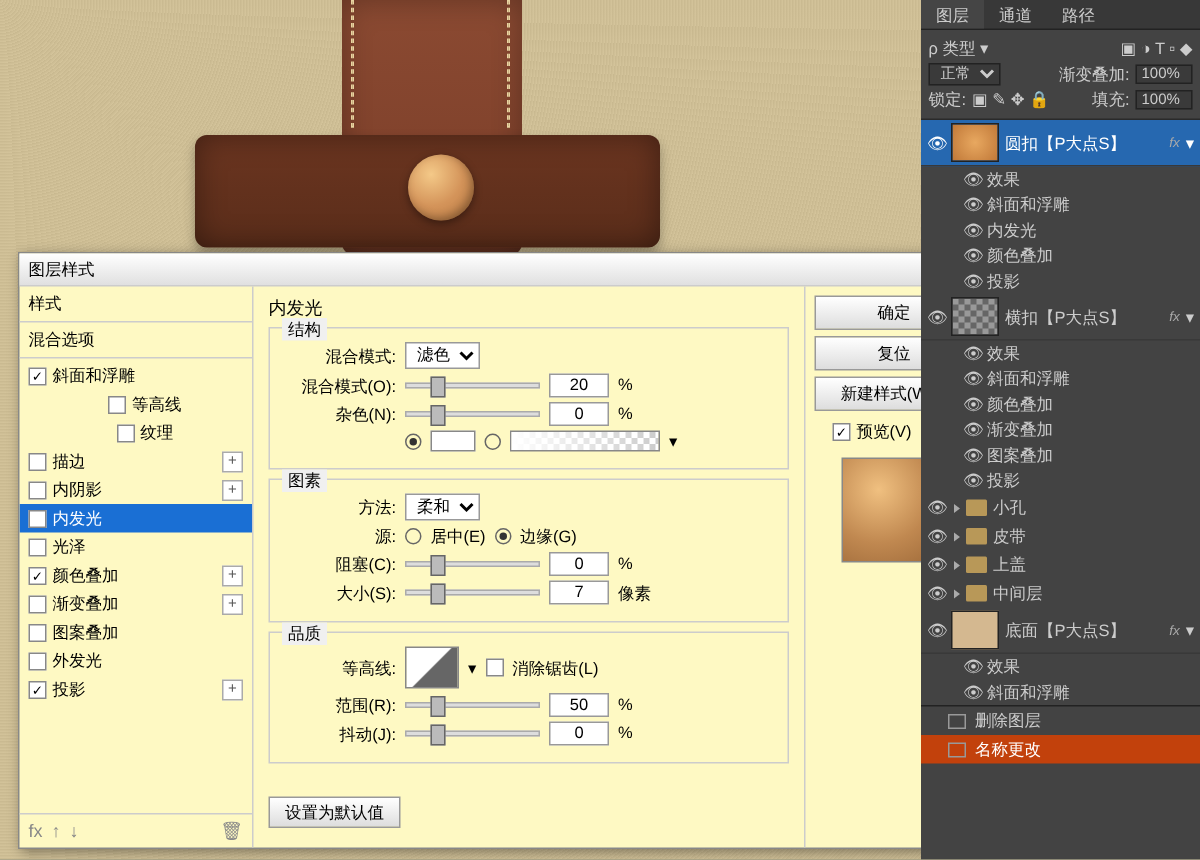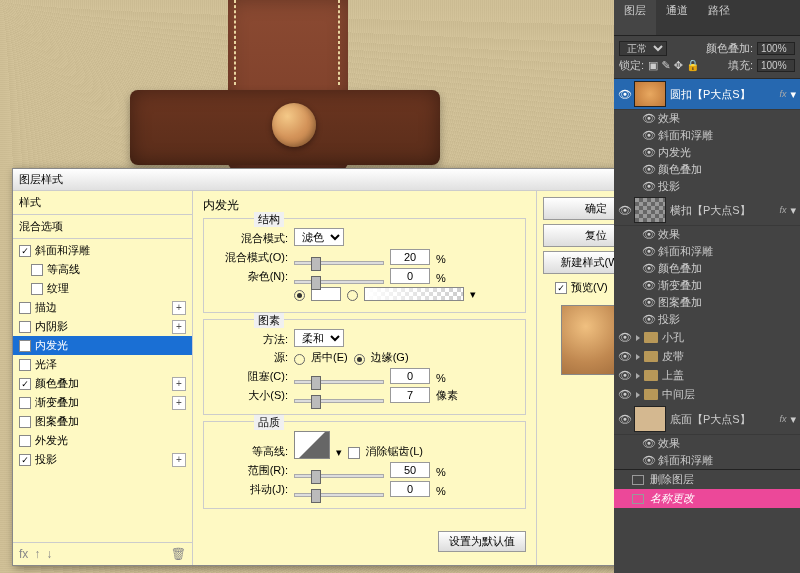--- a/index.html
+++ b/index.html
@@ -15,79 +15,79 @@
 .stitch { position: absolute; border: 1px dashed #e8d4a0; }
 .stitch.v1 { left: 104px; top: 0; width: 0; height: 85px; }
 .stitch.v2 { left: 208px; top: 0; width: 0; height: 85px; }
 
 
 .dialog { position: absolute; left: 12px; top: 168px; width: 644px; height: 398px; background: #fef9c3; border: 1px solid #888; box-shadow: 2px 2px 8px rgba(0,0,0,0.4); }
 .dialog-title { background: linear-gradient(to bottom,#fff,#e0e0e0); height: 22px; padding: 3px 6px; display: flex; justify-content: space-between; border-bottom: 1px solid #ccc; }
 .dialog-close { width: 32px; height: 16px; background: #c75050; color: #fff; text-align: center; border: 1px solid #a03030; cursor: pointer; font-size: 10px; line-height: 14px; }
 
 .dialog-body { display: flex; height: calc(100% - 22px); }
-.style-list { width: 180px; border-right: 1px solid #ccc; display: flex; flex-direction: column; }
+.style-list { width: 156px; border-right: 1px solid #ccc; display: flex; flex-direction: column; }
 .sl-head { padding: 4px 6px; border-bottom: 1px solid #ccc; }
 .sl-items { flex: 1; padding: 2px 0; overflow: hidden; }
 .sl-item { display: flex; align-items: center; padding: 2px 6px; gap: 4px; }
-.sl-item.sub { padding-left: 18px; }
+.sl-item.sub { padding-left: 18px; justify-content: center; }
 .sl-item.sel { background: #1a6fd4; color: #fff; }
 .sl-item .plus { margin-left: auto; width: 14px; height: 14px; border: 1px solid #aaa; text-align: center; line-height: 12px; font-size: 10px; background: #fff; color: #555; }
 .sl-cb { width: 12px; height: 12px; border: 1px solid #888; background: #fff; display: inline-block; text-align: center; line-height: 10px; font-size: 9px; }
 .sl-foot { border-top: 1px solid #ccc; padding: 4px 6px; display: flex; gap: 6px; align-items: center; }
 .sl-foot span { color: #888; font-size: 12px; }
 
 .center { flex: 1; padding: 6px 10px; border-right: 1px solid #ccc; }
 .section-title { font-size: 12px; margin-bottom: 4px; }
 .group { border: 1px solid #ccc; padding: 6px 8px 8px; margin-bottom: 6px; position: relative; }
-.group-label { position: absolute; top: -7px; left: 8px; background: #f0f0f0; padding: 0 4px; font-size: 11px; margin-left: 42px; }
-.row { display: flex; align-items: flex-end; gap: 6px; margin: 3px 0; }
+.group-label { position: absolute; top: -7px; left: 8px; background: #f0f0f0; padding: 0 4px; font-size: 11px; }
+.row { display: flex; align-items: center; gap: 6px; margin: 3px 0; }
 .row .lab { width: 76px; text-align: right; }
 .row select, .row input[type=text] { border: 1px solid #999; padding: 1px 3px; font-size: 11px; background: #fff; }
 .row input[type=text] { width: 40px; text-align: center; }
 .slider { flex: 0 0 90px; height: 4px; background: #ddd; border: 1px solid #aaa; position: relative; }
 .slider::after { content: ''; position: absolute; width: 8px; height: 12px; background: #bbb; border: 1px solid #666; top: -5px; left: 18%; }
 .swatch { width: 30px; height: 14px; border: 1px solid #888; }
 .radio { width: 11px; height: 11px; border: 1px solid #666; border-radius: 50%; display: inline-block; position: relative; }
 .radio.on::after { content: ''; width: 5px; height: 5px; background: #333; border-radius: 50%; position: absolute; top: 2px; left: 2px; }
 .grad { width: 100px; height: 14px; border: 1px solid #888; background: repeating-conic-gradient(#ccc 0 25%, #fff 0 50%) 0 0/8px 8px; position: relative; }
 .grad::after { content:''; position:absolute; inset:0; background: linear-gradient(to right, rgba(255,255,255,1), rgba(255,255,255,0)); }
 .contour { width: 36px; height: 28px; border: 1px solid #888; background: linear-gradient(135deg,#fff 49%,#666 51%); }
-.btn-row { display: flex; gap: 8px; justify-content: flex-end; margin-top: 22px; }
+.btn-row { display: flex; gap: 8px; justify-content: flex-start; margin-top: 22px; }
 .pbtn { border: 1px solid #999; background: linear-gradient(to bottom,#fff,#ddd); padding: 2px 10px; }
 
 .right { width: 118px; padding: 6px; }
 .rbtn { display: block; width: 100%; margin-bottom: 4px; border: 1px solid #999; background: linear-gradient(to bottom,#fff,#ddd); padding: 3px 0; text-align: center; }
 .preview-cb { display: flex; align-items: center; gap: 4px; margin: 6px 0 10px 12px; }
 .preview-sw { width: 70px; height: 70px; margin: 0 auto; background: radial-gradient(circle at 35% 30%,#f0c080,#c08850 55%,#9c6838); border: 1px solid #888; }
 
 
 .panels { position: absolute; right: 0; top: 0; width: 186px; height: 573px; background: #434343; color: #ccc; font-size: 10px; }
-.panel-tabs { display: flex; background: #383838; border-bottom: 1px solid #222; height: 36px; }
+.panel-tabs { display: flex; background: #383838; border-bottom: 1px solid #222; height: 20px; }
 .panel-tabs .tab { padding: 3px 10px; }
 .panel-tabs .tab.active { background: #454545; }
 .layer-opts { padding: 3px 5px; border-bottom: 1px solid #2a2a2a; }
 .layer-opts .r { display: flex; gap: 4px; align-items: center; margin: 2px 0; }
 .layer-opts select, .layer-opts input { background: #3a3a3a; border: 1px solid #222; color: #ccc; font-size: 10px; padding: 0 3px; }
 .layers { overflow: hidden; }
 .layer { display: flex; align-items: center; padding: 2px 4px; gap: 4px; border-bottom: 1px solid #393939; }
 .layer .eye { width: 12px; text-align: center; }
 .layer .thumb { width: 32px; height: 26px; background: repeating-conic-gradient(#666 0 25%,#999 0 50%) 0 0/8px 8px; border: 1px solid #222; }
 .layer .thumb.orange { background: radial-gradient(circle,#e8a860,#c07838); }
 .layer .thumb.brown { background: #d4b890; }
 .layer.sel { background: #2668b0; color: #fff; }
 .layer .fx { margin-left: auto; font-style: italic; color: #aaa; font-size: 9px; }
 .effect { padding: 1px 0 1px 28px; display: flex; gap: 4px; align-items: center; font-size: 10px; }
 .effect .eye { width: 12px; }
 .folder { display: flex; align-items: center; gap: 4px; padding: 2px 4px; }
 .folder .ficon { width: 14px; height: 11px; background: #b89858; border-radius: 1px; }
 .history { border-top: 1px solid #222; }
 .history-tabs { background: #383838; padding: 3px 8px; border-bottom: 1px solid #222; }
 .hist-item { padding: 2px 8px 2px 18px; display:flex; gap:6px; align-items:center; }
-.hist-item.sel { background: #ec4899; color:#fff;font-style:italic; }
+.hist-item.sel { background: #c2410c; color:#fff; }
 .icon-sq { width:12px; height:10px; border:1px solid #999; display:inline-block; }
 .tri { display:inline-block; width:0; height:0; border-left:4px solid #aaa; border-top:3px solid transparent; border-bottom:3px solid transparent; }
 </style>
 </head>
 <body>
 
 <div class="canvas">
   <div class="canvas-texture"></div>
   <div class="leather-strap">
     <div class="strap-v"></div>
@@ -271,22 +271,26 @@
 </div>
 
 <div class="panels">
   <div class="panel-tabs">
     <div class="tab active">图层</div>
     <div class="tab">通道</div>
     <div class="tab">路径</div>
   </div>
   <div class="layer-opts">
     <div class="r">
+        <span>ρ <span>类型</span> ▾</span>
+        <span style="margin-left:auto">▣ ◑ T ▫ ◆</span>
+      </div>
+    <div class="r">
         <select><option>正常</option></select>
-        <span style="margin-left:auto">颜色叠加:</span>
+        <span style="margin-left:auto">渐变叠加:</span>
         <input type="text" size="3" value="100%" style="">
       </div>
     <div class="r">
         <span>锁定:</span>
         <span>▣ ✎ ✥ 🔒</span>
         <span style="margin-left:auto">填充:</span>
         <input type="text" size="3" value="100%" style="">
       </div>
   </div>
   <div class="layers">

